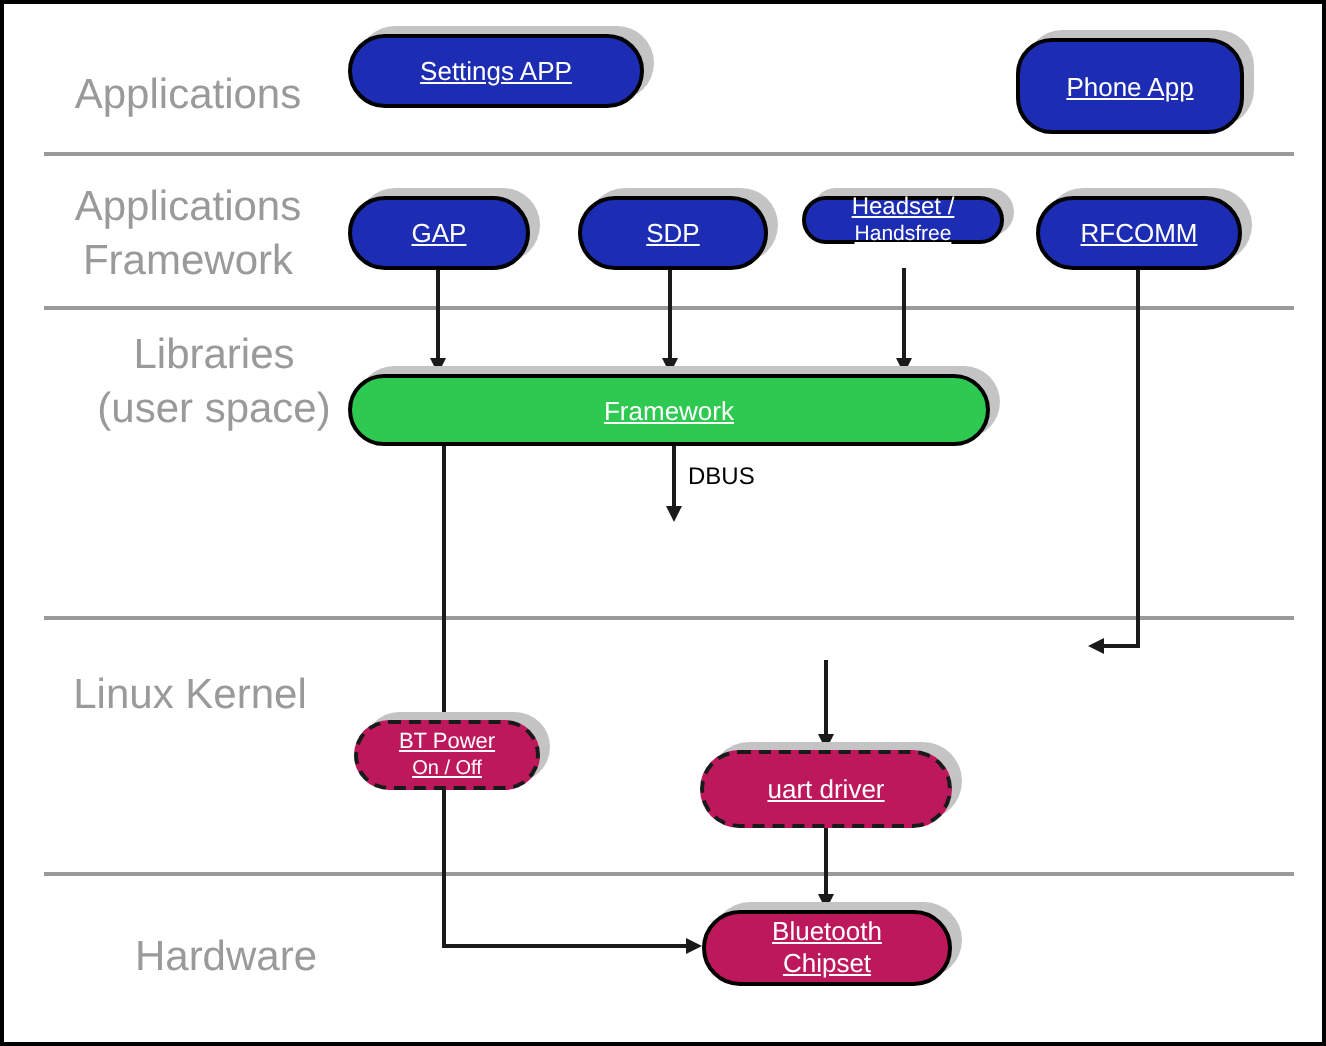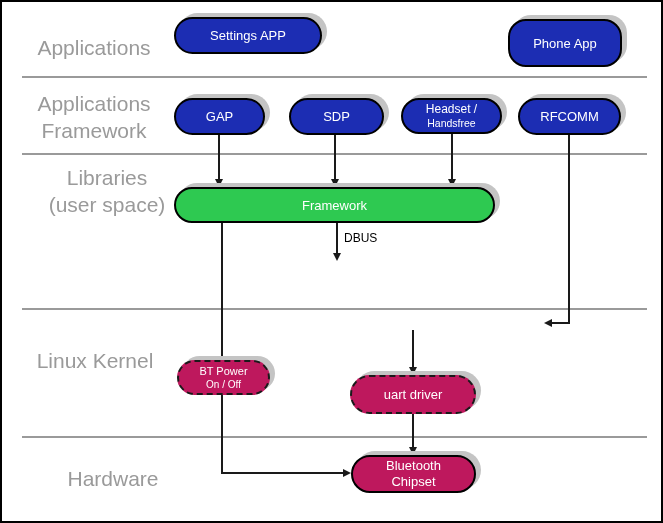--- a/index.html
+++ b/index.html
@@ -17,21 +17,21 @@
     color:#9a9a9a;
     font-size:21px;
     line-height:27px;
     text-align:center;
     white-space:pre-line;
     z-index:1;
   }
   #lbl-applications{left:12px;top:32px;width:160px;}
   #lbl-app-framework{left:12px;top:88px;width:160px;}
   #lbl-libraries{left:24px;top:162px;width:162px;}
-  #lbl-linux-kernel{left:12px;top:345px;width:162px;}
+  #lbl-linux-kernel{left:12px;top:332px;width:162px;}
   #lbl-hardware{left:25px;top:463px;width:172px;}
   
   .divider{
     position:absolute;left:20px;width:625px;height:2px;
     background:#9a9a9a;z-index:1;
   }
   #div1{top:74px;}
   #div2{top:151px;}
   #div3{top:306px;}
   #div4{top:434px;}
@@ -40,32 +40,33 @@
     position:absolute;
     display:flex;align-items:center;justify-content:center;
     flex-direction:column;
     color:#fff;
     font-size:13px;
     text-align:left;
     border:2px solid #000;
     box-sizing:border-box;
     box-shadow:5px -4px 0 #c4c4c4;
     z-index:3;
+    text-decoration:underline;
   }
   .pill .sub{font-size:10.5px;line-height:13px;}
   .pill .l1{line-height:15px;}
   .blue{background:#1c2db3;}
   .green{background:#2ec951;}
   .red{background:#be185d;}
   .dashed{border:2px dashed #1a1a1a;}
   #n-settings{left:172px;top:15px;width:148px;height:37px;border-radius:19px;}
   #n-phone{left:506px;top:17px;width:114px;height:48px;border-radius:18px;}
   #n-gap{left:172px;top:96px;width:91px;height:37px;border-radius:19px;}
   #n-sdp{left:287px;top:96px;width:95px;height:37px;border-radius:19px;}
-  #n-headset{left:399px;top:96px;width:101px;height:36px;border-radius:18px;font-size:12px;}
+  #n-headset{left:399px;top:96px;width:101px;height:24px;border-radius:18px;font-size:12px;}
   #n-rfcomm{left:516px;top:96px;width:103px;height:37px;border-radius:19px;}
   #n-framework{left:172px;top:185px;width:321px;height:36px;border-radius:18px;}
   #n-bluez{left:285px;top:259px;width:255px;height:69px;border-radius:35px;}
   #n-bluez .badge{
     position:absolute;right:28px;top:8px;
     color:#000;font-size:13px;
   }
   #n-btpower{left:175px;top:358px;width:93px;height:35px;border-radius:18px;font-size:11px;}
   #n-btpower .sub{font-size:10px;line-height:12px;}
   #n-uart{left:348px;top:373px;width:126px;height:39px;border-radius:20px;}

